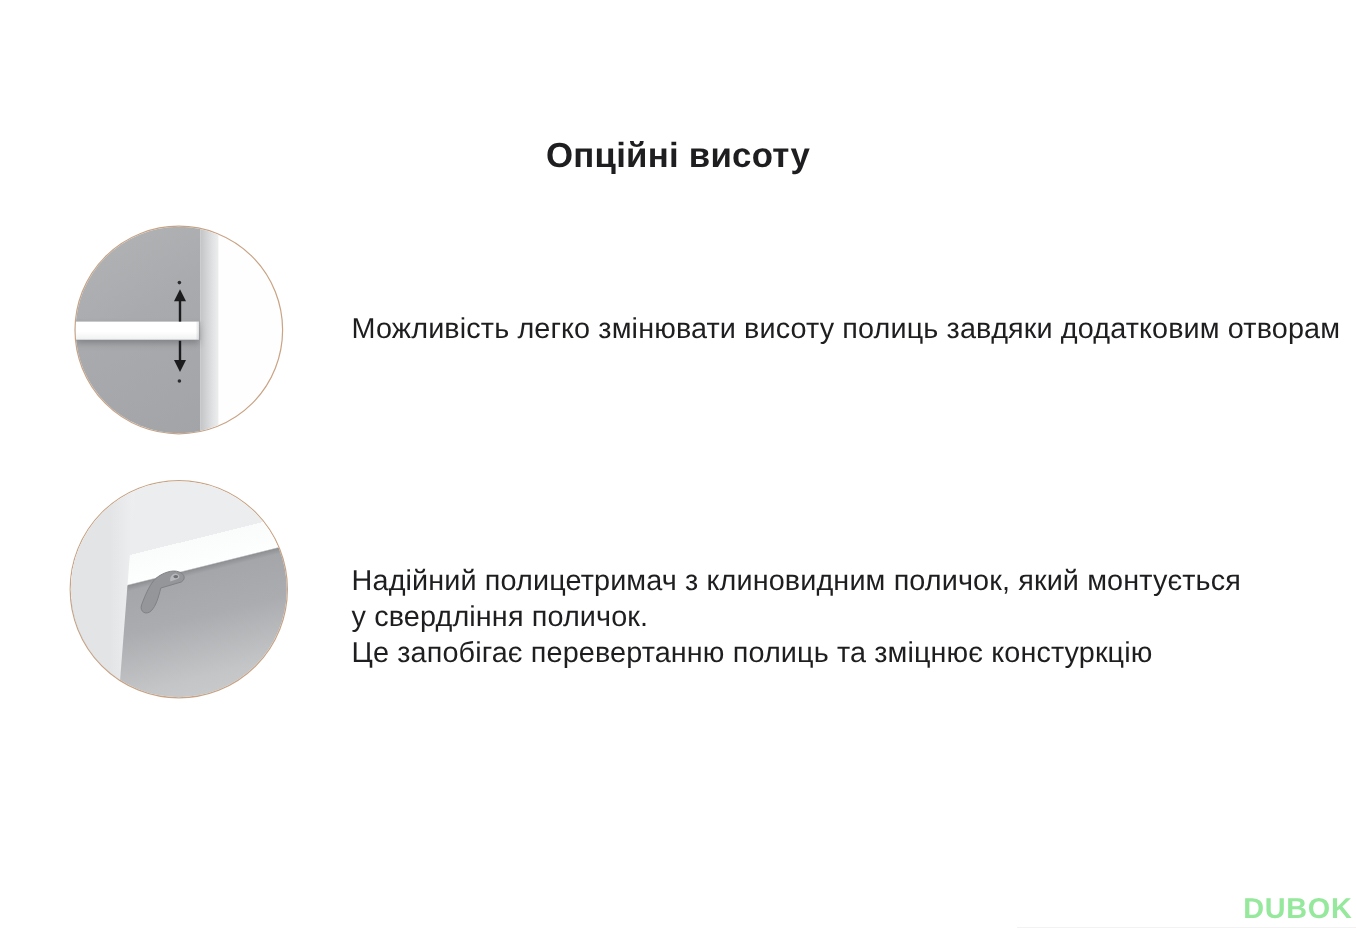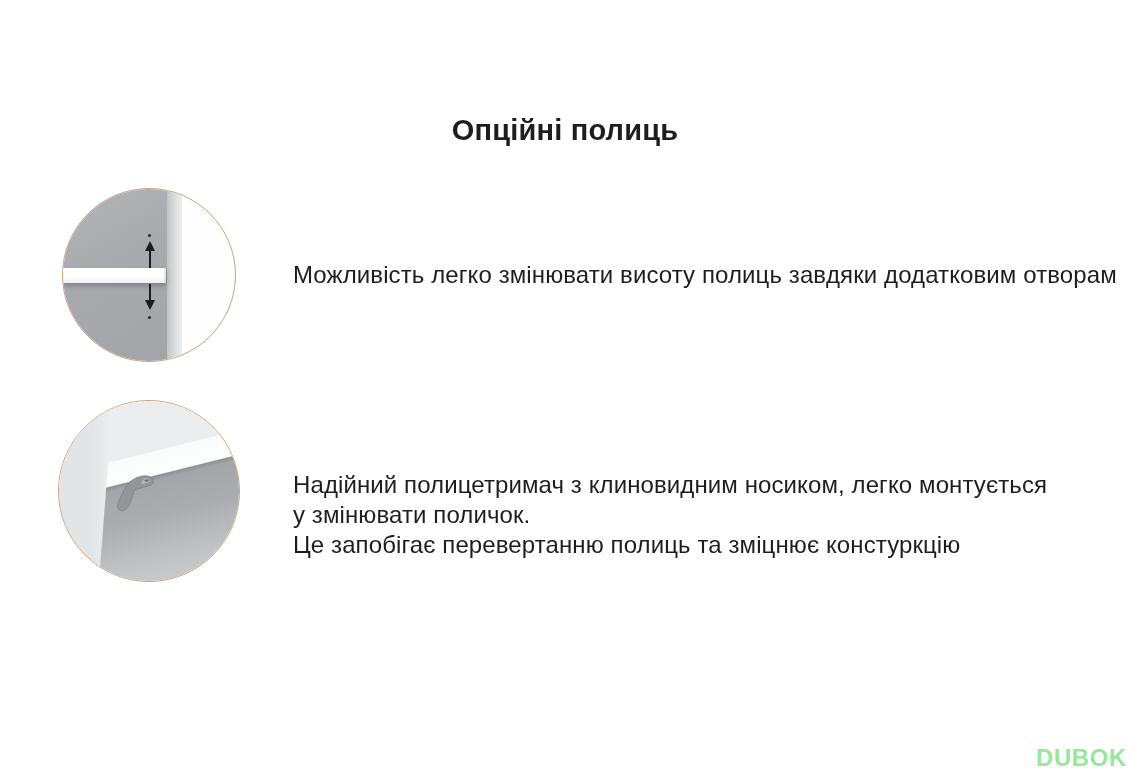--- a/index.html
+++ b/index.html
@@ -124,21 +124,21 @@
     display: flex; flex-direction: column; margin-top: 2px;
     font-size: 5px; line-height: 5.4px; font-weight: 700;
     letter-spacing: 0.2px; color: var(--brand-green);
   }
 </style>
 </head>
 <body>
 
 <div class="canvas">
 
-  <h1 class="title">Опційні полиць</h1>
+  <h1 class="title">Опційні висоту</h1>
 
   <section>
     <div class="circle circle-1">
       <div class="c1-gray"></div>
       <div class="c1-edge"></div>
       <div class="c1-shelf"></div>
       <div class="c1-dot c1-dot-top"></div>
       <div class="c1-dot c1-dot-bottom"></div>
       <div class="arrow-head head-up"></div>
       <div class="arrow-shaft shaft-up"></div>
@@ -152,22 +152,22 @@
     <div class="circle circle-2">
       <div class="c2-rot"></div>
       <div class="c2-left"></div>
       <svg class="c2-bracket" viewBox="0 0 48 50">
         <path d="M34 9 c6 1 9 6 4 9 l-17 5 c-2 8 -4 15 -8 19 c-4 4 -10 1 -8 -5 c3 -8 6 -15 10 -20 c4 -5 13 -9 19 -8 z" fill="#94969a" stroke="#7d7f83" stroke-width="0.8"></path>
         <path d="M33 11 c3 0.5 5 3 2 4.5 l-6 2 c-1 -2.5 1 -6 4 -6.5 z" fill="#b6b8bb"></path>
         <ellipse cx="33.5" cy="13.5" rx="2" ry="1.3" fill="#6e7073"></ellipse>
       </svg>
     </div>
     <div class="desc desc-2">
-      <div>Надійний полицетримач з клиновидним носиком, легко монтується</div>
-      <div>у змінювати поличок.</div>
+      <div>Надійний полицетримач з клиновидним поличок, який монтується</div>
+      <div>у свердління поличок.</div>
       <div>Це запобігає перевертанню полиць та зміцнює констуркцію</div>
     </div>
   </section>
 
   <div class="brand">
     <span class="brand-word">DUBOK</span>
     <span class="brand-tag">
       <span>ПОКУП</span>
       <span>ПОТРЕБУЄТЕ</span>
       <span>НАВІТЬ</span>

